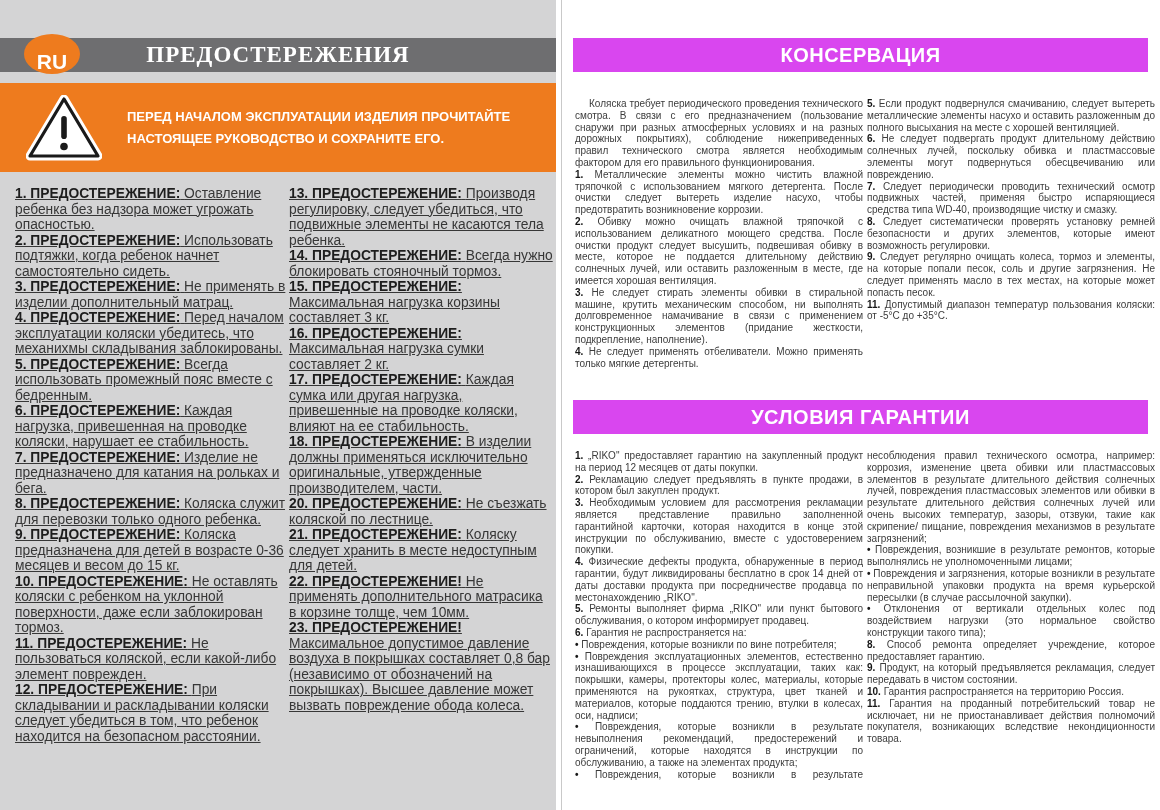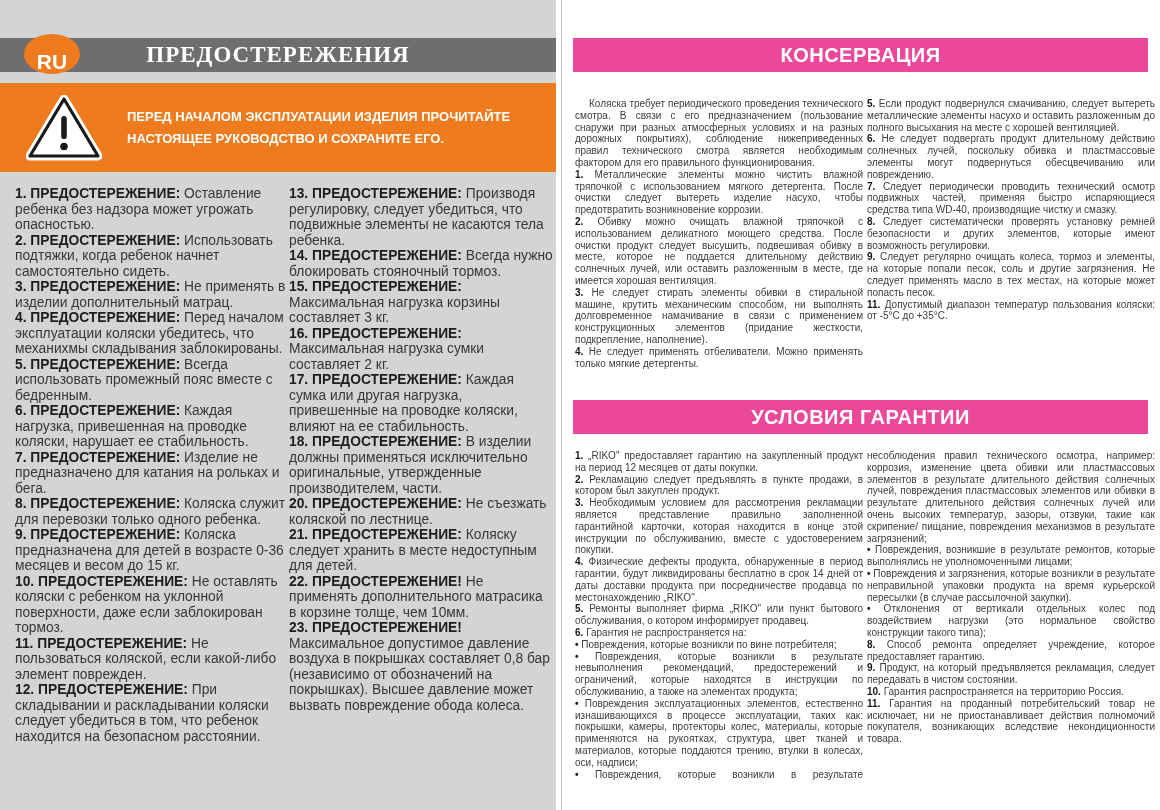--- a/index.html
+++ b/index.html
@@ -7,32 +7,32 @@
 
   
   .page-left{position:absolute;left:0;top:0;width:556px;height:810px;background:#d4d4d5;overflow:hidden;}
   .header-bar{position:absolute;left:0;top:38px;width:556px;height:34px;background:#6e6e70;}
   .ru-badge{position:absolute;left:24px;top:-4px;width:56px;height:40px;background:#ee7b1e;border-radius:50%;
             color:#fff;font-weight:bold;font-size:21px;display:flex;align-items:flex-end;justify-content:center;}
   .header-bar h1{margin:0;text-align:center;line-height:34px;color:#ffffff;font-size:23px;font-weight:bold;letter-spacing:1px;font-family:Liberation Serif, serif;}
   .notice-box{position:absolute;left:0;top:83px;width:556px;height:89px;background:#ee7b1e;display:flex;align-items:center;}
   .tri-wrap{flex:0 0 auto;margin-left:26px;line-height:0;}
   .notice-text{color:#ffffff;font-weight:bold;font-size:13px;line-height:21.5px;width:392px;margin:0 0 0 25px;}
-  .warn-col{position:absolute;top:186px;font-size:13.8px;line-height:15.5px;color:#373737;}
+  .warn-col{position:absolute;top:186px;font-size:13.8px;line-height:15.5px;color:#373737;text-decoration:underline;}
   .warn-col p{margin:0;}
   .warn-col b{color:#1d1d1d;}
   .wcol1{left:15px;width:271px;}
   .wcol2{left:289px;width:264px;}
 
   
   .divider{position:absolute;left:561px;top:0;width:1px;height:810px;background:#c9c9c9;}
 
   
   .page-right{position:absolute;left:562px;top:0;width:598px;height:810px;background:#ffffff;overflow:hidden;}
-  .gray-bar{position:absolute;left:11px;width:575px;height:34px;background:#ec4899;}
+  .gray-bar{position:absolute;left:11px;width:575px;height:34px;background:#d946ef;}
   .gray-bar h2{margin:0;text-align:center;line-height:34px;color:#ffffff;font-size:20px;font-weight:bold;letter-spacing:0.5px;}
   .bar-maintenance{top:38px;}
   .bar-warranty{top:400px;}
   .text-col{position:absolute;width:288px;font-size:10px;line-height:11.8px;text-align:justify;color:#3c3c3c;}
   .text-col p{margin:0;}
   .text-col b{color:#161616;}
   .m1{left:13px;top:98px;}
   .m2{left:305px;top:98px;}
   .w1{left:13px;top:450px;}
   .w2{left:305px;top:450px;}
@@ -119,22 +119,22 @@
   </div>
 
   <div class="text-col w1">
     <p><b>1.</b> <span>„RIKO" предоставляет гарантию на закупленный продукт на период 12 месяцев от даты покупки.</span></p>
     <p><b>2.</b> <span>Рекламацию следует предъявлять в пункте продажи, в котором был закуплен продукт.</span></p>
     <p><b>3.</b> <span>Необходимым условием для рассмотрения рекламации является представление правильно заполненной гарантийной карточки, которая находится в конце этой инструкции по обслуживанию, вместе с удостоверением покупки.</span></p>
     <p><b>4.</b> <span>Физические дефекты продукта, обнаруженные в период гарантии, будут ликвидированы бесплатно в срок 14 дней от даты доставки продукта при посредничестве продавца по местонахождению „RIKO".</span></p>
     <p><b>5.</b> <span>Ремонты выполняет фирма „RIKO" или пункт бытового обслуживания, о котором информирует продавец.</span></p>
     <p><b>6.</b> <span>Гарантия не распространяется на:</span></p>
     <p><b>•</b> <span>Повреждения, которые возникли по вине потребителя;</span></p>
+    <p><b>•</b> <span>Повреждения эксплуатационных элементов, естественно изнашивающихся в процессе эксплуатации, таких как: покрышки, камеры, протекторы колес, материалы, которые применяются на рукоятках, структура, цвет тканей и материалов, которые поддаются трению, втулки в колесах, оси, надписи;</span></p>
     <p><b>•</b> <span>Повреждения, которые возникли в результате невыполнения рекомендаций, предостережений и ограничений, которые находятся в инструкции по обслуживанию, а также на элементах продукта;</span></p>
-    <p><b>•</b> <span>Повреждения эксплуатационных элементов, естественно изнашивающихся в процессе эксплуатации, таких как: покрышки, камеры, протекторы колес, материалы, которые применяются на рукоятках, структура, цвет тканей и материалов, которые поддаются трению, втулки в колесах, оси, надписи;</span></p>
     <p class="cont"><b>•</b> <span>Повреждения, которые возникли в результате</span></p>
   </div>
 
   <div class="text-col w2">
     <p><span>несоблюдения правил технического осмотра, например: коррозия, изменение цвета обивки или пластмассовых элементов в результате длительного действия солнечных лучей, повреждения пластмассовых элементов или обивки в результате длительного действия солнечных лучей или очень высоких температур, зазоры, отзвуки, такие как скрипение/ пищание, повреждения механизмов в результате загрязнений;</span></p>
     <p><b>•</b> <span>Повреждения, возникшие в результате ремонтов, которые выполнялись не уполномоченными лицами;</span></p>
     <p><b>•</b> <span>Повреждения и загрязнения, которые возникли в результате неправильной упаковки продукта на время курьерской пересылки (в случае рассылочной закупки).</span></p>
     <p><b>•</b> <span>Отклонения от вертикали отдельных колес под воздействием нагрузки (это нормальное свойство конструкции такого типа);</span></p>
     <p><b>8.</b> <span>Способ ремонта определяет учреждение, которое предоставляет гарантию.</span></p>
     <p><b>9.</b> <span>Продукт, на который предъявляется рекламация, следует передавать в чистом состоянии.</span></p>

